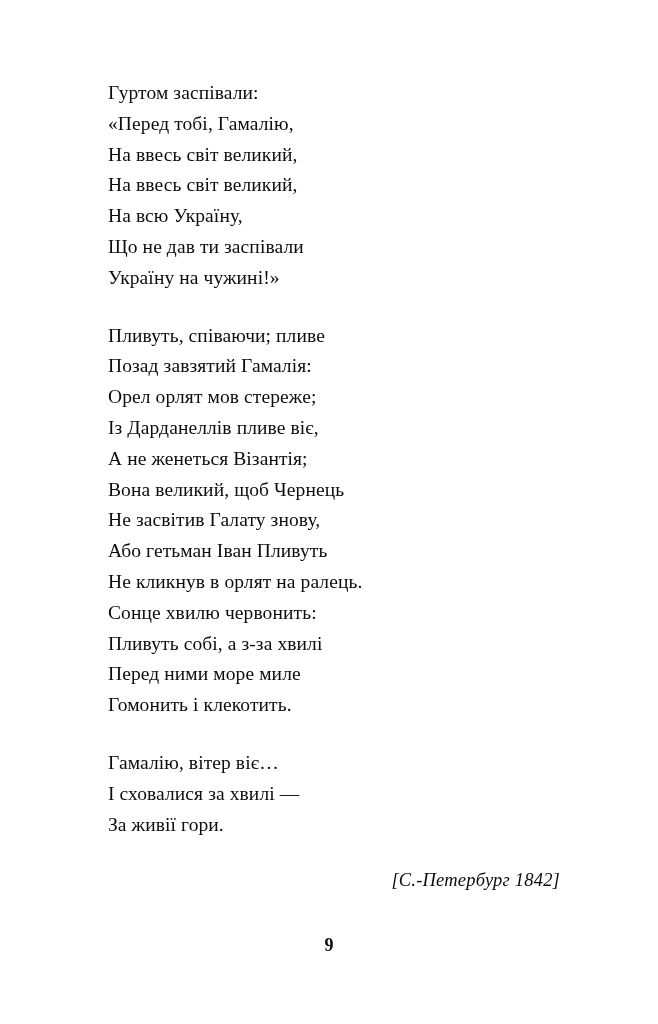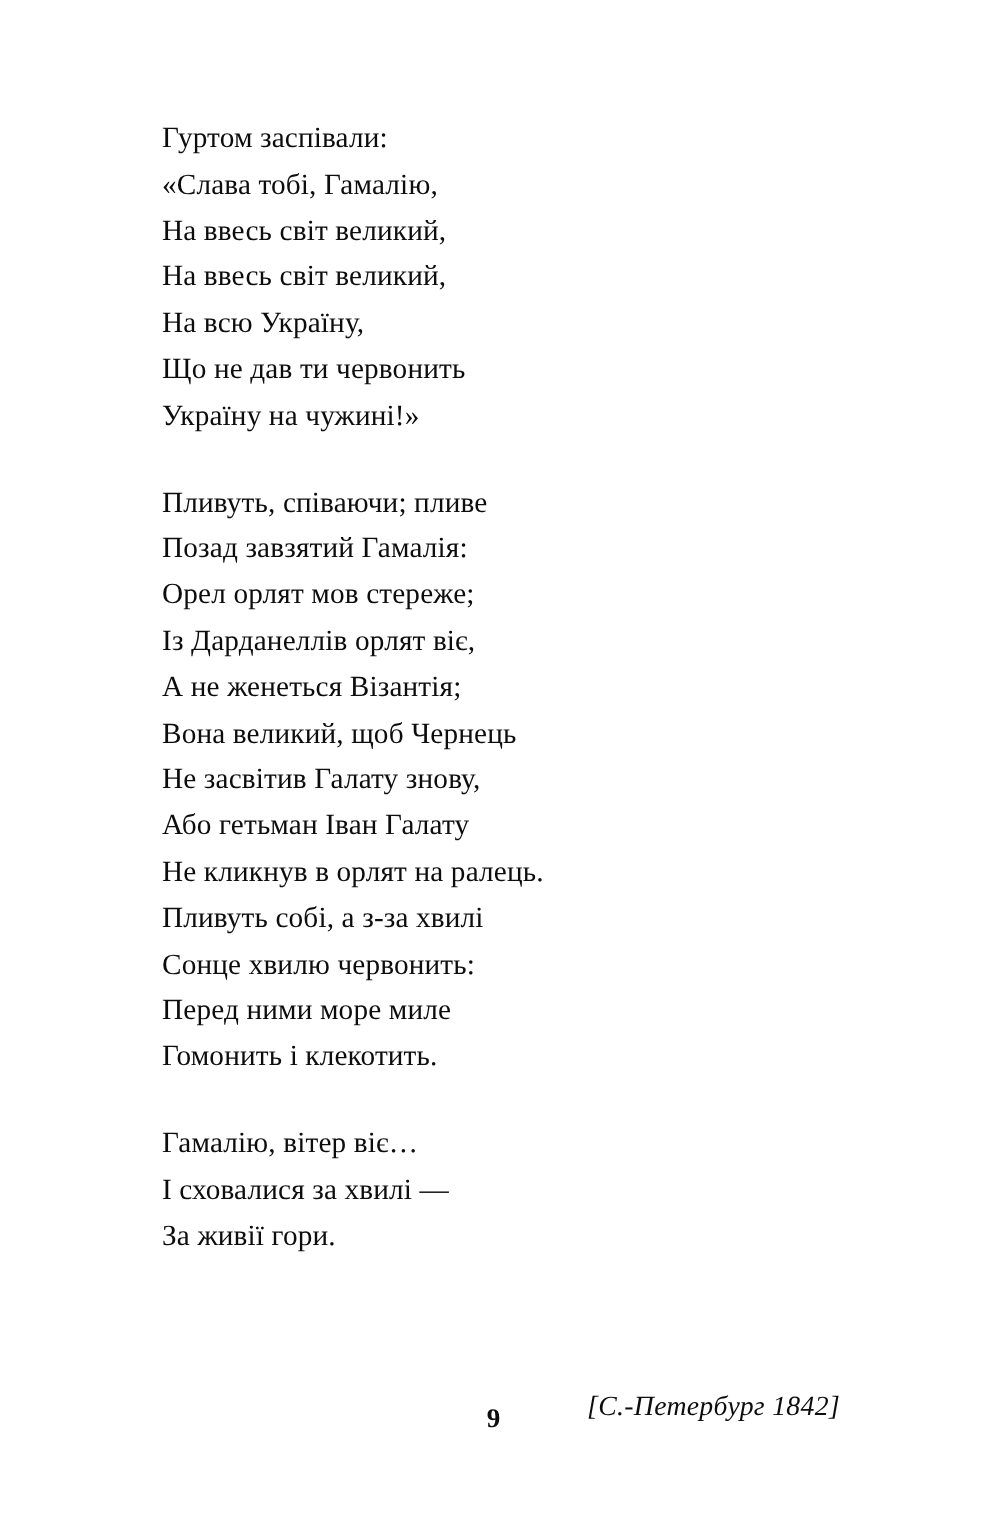--- a/index.html
+++ b/index.html
@@ -32,21 +32,21 @@
   .stanza {
     margin: 0 0 27px 0;
   }
   .stanza:last-of-type {
     margin-bottom: 16px;
   }
   .verse-line {
     white-space: pre;
   }
   .colophon {
-    margin-top: 88px;
+    margin-top: 30px;
     text-align: right;
     padding-right: 2px;
     font-style: italic;
     font-size: 18.5px;
     letter-spacing: 0.2px;
   }
   .folio {
     position: absolute;
     left: 0;
     right: 0;
@@ -58,40 +58,40 @@
 </style>
 </head>
 <body>
 
 <div class="page">
 
   <div class="poem-body">
 
     <div class="stanza">
       <div class="verse-line">Гуртом заспівали:</div>
-      <div class="verse-line">«Слава тобі, Гамалію,</div>
+      <div class="verse-line">«Перед тобі, Гамалію,</div>
       <div class="verse-line">На ввесь світ великий,</div>
       <div class="verse-line">На ввесь світ великий,</div>
       <div class="verse-line">На всю Україну,</div>
-      <div class="verse-line">Що не дав ти червонить</div>
+      <div class="verse-line">Що не дав ти заспівали</div>
       <div class="verse-line">Україну на чужині!»</div>
     </div>
 
     <div class="stanza">
       <div class="verse-line">Пливуть, співаючи; пливе</div>
       <div class="verse-line">Позад завзятий Гамалія:</div>
       <div class="verse-line">Орел орлят мов стереже;</div>
-      <div class="verse-line">Із Дарданеллів орлят віє,</div>
+      <div class="verse-line">Із Дарданеллів пливе віє,</div>
       <div class="verse-line">А не женеться Візантія;</div>
       <div class="verse-line">Вона великий, щоб Чернець</div>
       <div class="verse-line">Не засвітив Галату знову,</div>
-      <div class="verse-line">Або гетьман Іван Галату</div>
+      <div class="verse-line">Або гетьман Іван Пливуть</div>
       <div class="verse-line">Не кликнув в орлят на ралець.</div>
+      <div class="verse-line">Сонце хвилю червонить:</div>
       <div class="verse-line">Пливуть собі, а з-за хвилі</div>
-      <div class="verse-line">Сонце хвилю червонить:</div>
       <div class="verse-line">Перед ними море миле</div>
       <div class="verse-line">Гомонить і клекотить.</div>
     </div>
 
     <div class="stanza">
       <div class="verse-line">Гамалію, вітер віє…</div>
       <div class="verse-line">І сховалися за хвилі —</div>
       <div class="verse-line">За живії гори.</div>
     </div>
 

